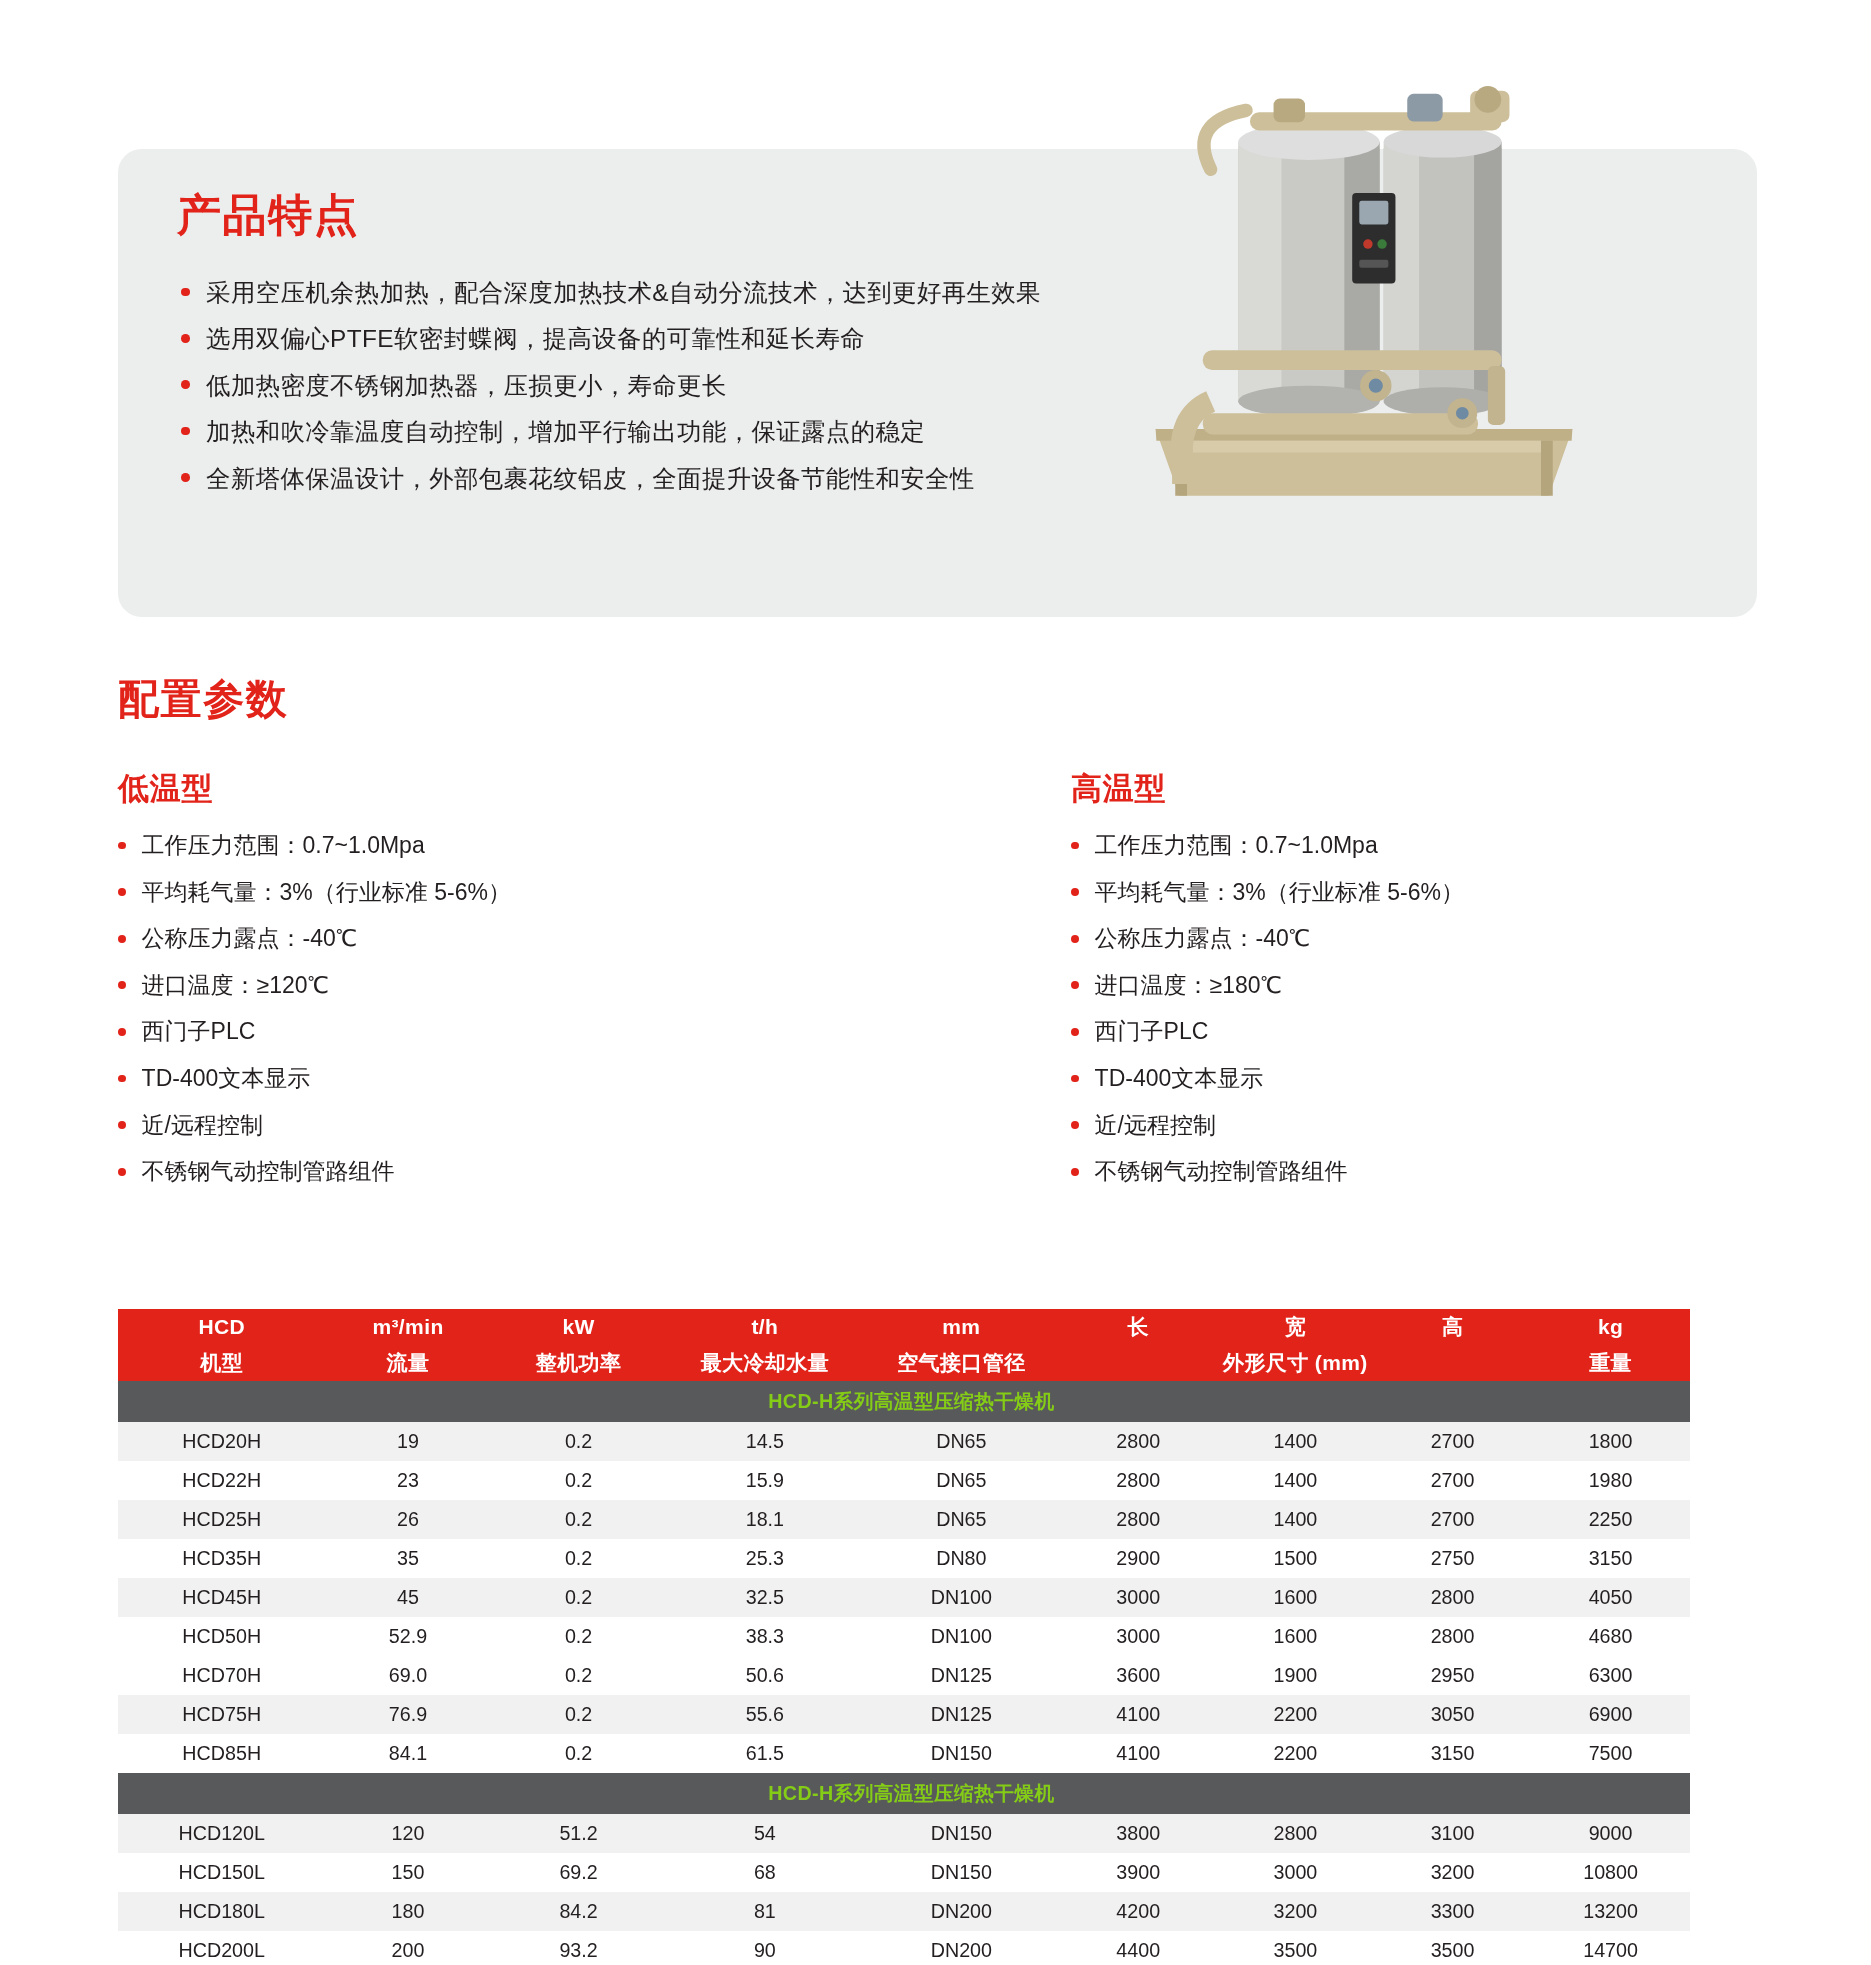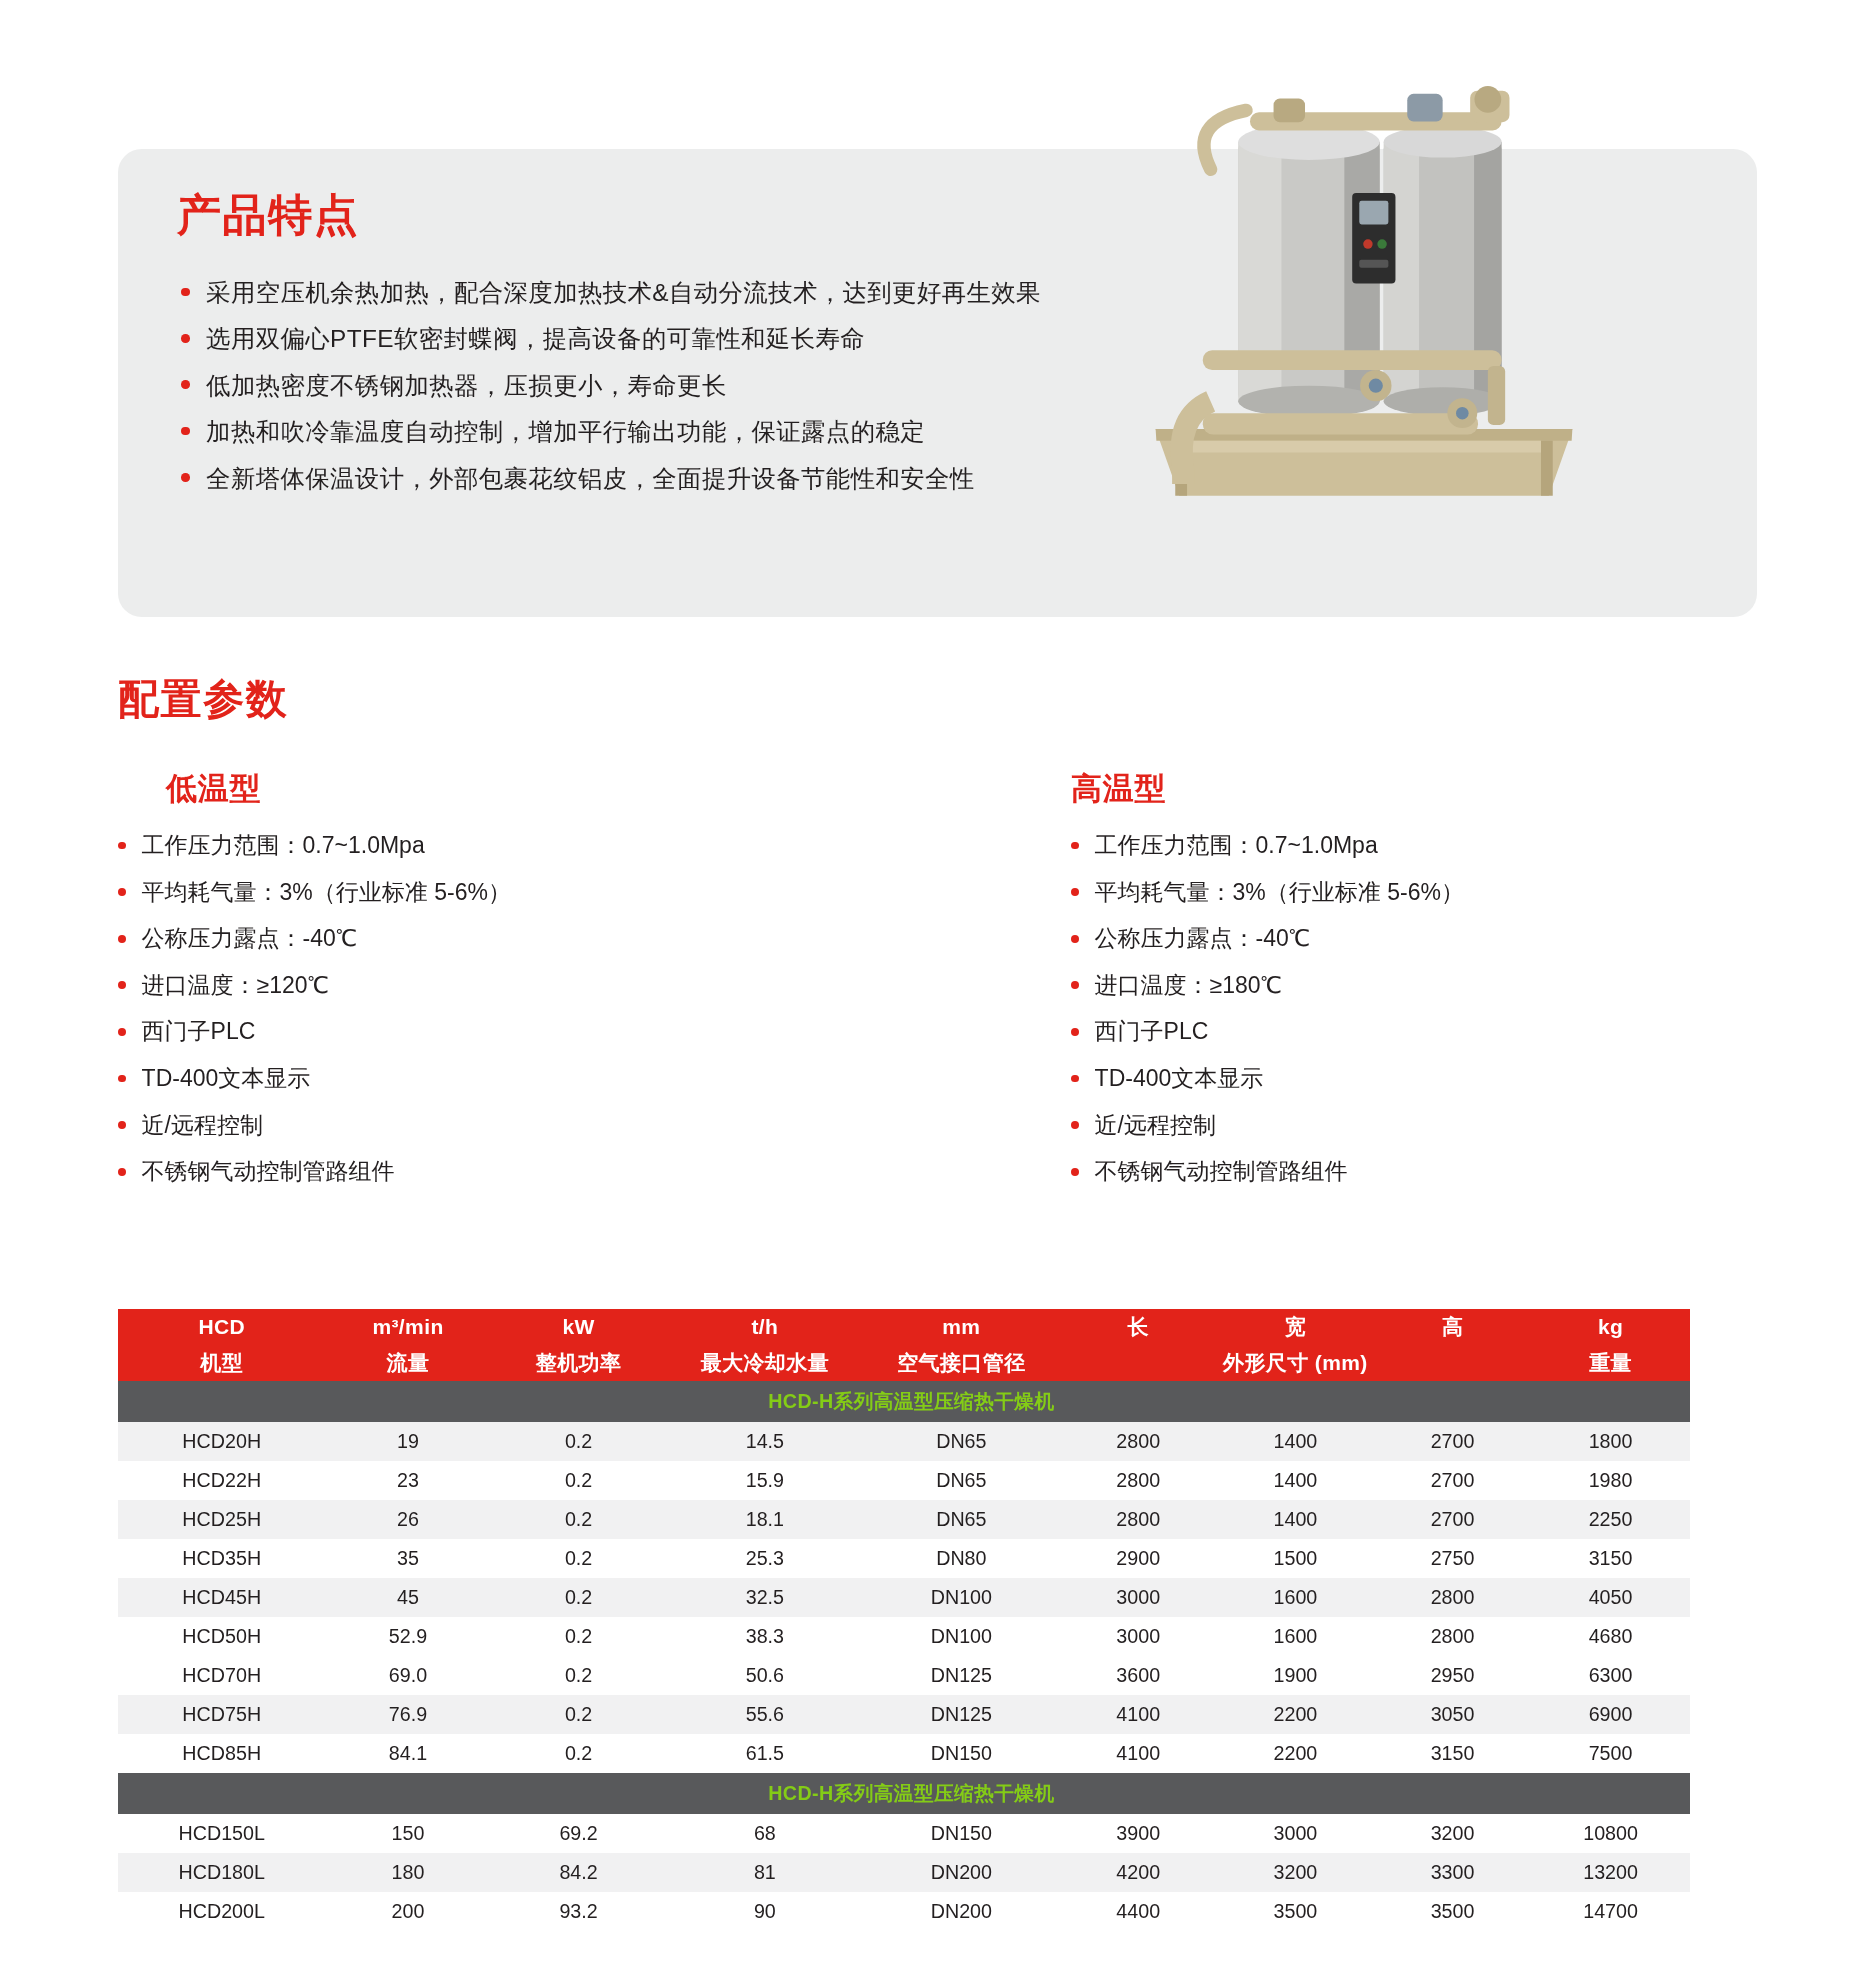--- a/index.html
+++ b/index.html
@@ -87,21 +87,21 @@
     color: #e2231a;
     letter-spacing: 1.6px;
   }
   .col-title {
     position: absolute;
     font-size: 31px;
     font-weight: bold;
     color: #e2231a;
     letter-spacing: 0.8px;
   }
-  .col-left-title { left: 118px; top: 768px; margin-left: 48px; }
+  .col-left-title { left: 118px; top: 768px; }
   .col-right-title { left: 1071px; top: 768px; }
 
   .spec-list { position: absolute; width: 904px; }
   .spec-left { left: 118px; top: 833px; }
   .spec-right { left: 1071px; top: 833px; }
   .spec-item {
     display: flex;
     align-items: flex-start;
     margin-bottom: 23px;
     height: 23.6px;
@@ -451,20 +451,31 @@
           <td>DN150</td>
           <td>4100</td>
           <td>2200</td>
           <td>3150</td>
           <td>7500</td>
         </tr>
 
         <tr class="group-row">
           <td colspan="9">HCD-H系列高温型压缩热干燥机</td>
         </tr>
+        <tr class="data-row odd">
+          <td>HCD120L</td>
+          <td>120</td>
+          <td>51.2</td>
+          <td>54</td>
+          <td>DN150</td>
+          <td>3800</td>
+          <td>2800</td>
+          <td>3100</td>
+          <td>9000</td>
+        </tr>
         <tr class="data-row even">
           <td>HCD150L</td>
           <td>150</td>
           <td>69.2</td>
           <td>68</td>
           <td>DN150</td>
           <td>3900</td>
           <td>3000</td>
           <td>3200</td>
           <td>10800</td>

